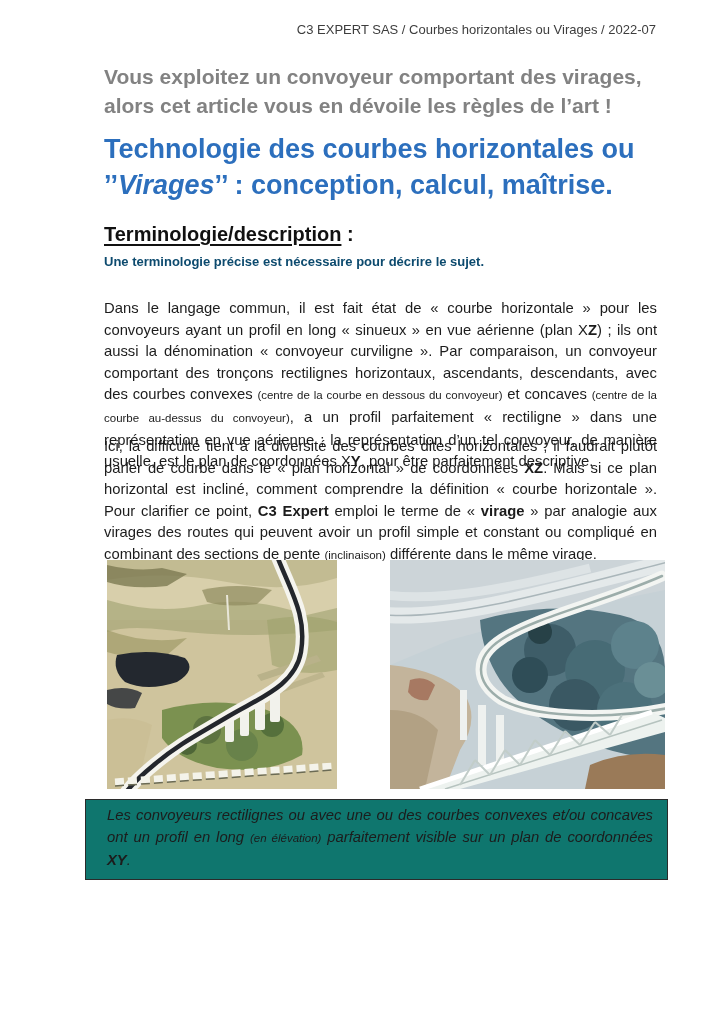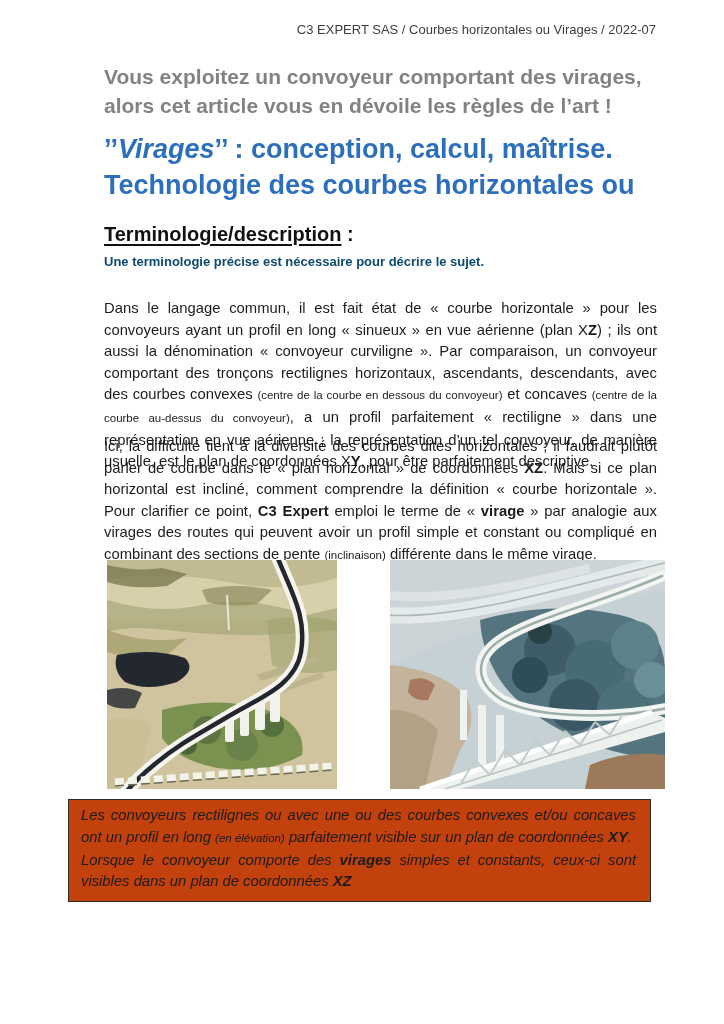--- a/index.html
+++ b/index.html
@@ -37,40 +37,40 @@
   .run-i{font-style:italic;}
   .run-bi{font-weight:700;}
   .run-s{font-size:11.5px;}
   .photo{
     top:560px;height:229px;overflow:hidden;background:#cfc6a2;
   }
   .photo1{left:107px;width:230px;}
   .photo2{left:390px;width:275px;background:#c6d1d6;}
   .photo svg{display:block;}
   .note-box{
-    left:68px;top:799px;width:583px;box-sizing:border-box;
-    background:#c2410c;border:1.4px solid #2b2b2b;
-    padding:5px 14px 8px 12px;
+    left:85px;top:799px;width:583px;box-sizing:border-box;
+    background:#0f766e;border:1.4px solid #2b2b2b;
+    padding:5px 14px 8px 21px;
     font-style:italic;font-size:14.8px;line-height:21.8px;text-align:justify;color:#1c1c1c;
   }
   .note-box p{margin:0;}
 </style>
 </head>
 <body>
 
 <div class="abs doc-header">C3 EXPERT SAS / Courbes horizontales ou Virages / 2022-07</div>
 
 <div class="abs intro">
   <div>Vous exploitez un convoyeur comportant des virages,</div>
   <div>alors cet article vous en dévoile les règles de l’art !</div>
 </div>
 
 <div class="abs title">
+  <div>Technologie des courbes horizontales ou</div>
   <div><span class="run-n">’’</span><span class="run-i">Virages</span><span class="run-n">’’ : conception, calcul, maîtrise.</span></div>
-  <div>Technologie des courbes horizontales ou</div>
 </div>
 
 <div class="abs section-heading">
   <span class="u">Terminologie/description</span><span> :</span>
 </div>
 
 <div class="abs section-sub">Une terminologie précise est nécessaire pour décrire le sujet.</div>
 
 <div class="abs body-par par1"><span class="run-n">Dans le langage commun, il est fait état de « courbe horizontale » pour les convoyeurs ayant un profil en long « sinueux » en vue aérienne (plan X</span><span class="run-b">Z</span><span class="run-n">) ; ils ont aussi la dénomination « convoyeur curviligne ». Par comparaison, un convoyeur comportant des tronçons rectilignes horizontaux, ascendants, descendants, avec des courbes convexes </span><span class="run-s">(centre de la courbe en dessous du convoyeur)</span><span class="run-n"> et concaves </span><span class="run-s">(centre de la courbe au-dessus du convoyeur)</span><span class="run-n">, a un profil parfaitement « rectiligne » dans une représentation en vue aérienne ; la représentation d’un tel convoyeur, de manière usuelle, est le plan de coordonnées X</span><span class="run-b">Y</span><span class="run-n">, pour être parfaitement descriptive.</span></div>
 
@@ -161,14 +161,13 @@
       <line x1="115" y1="190" x2="130" y2="205"></line>
       <line x1="145" y1="180" x2="160" y2="195"></line>
       <line x1="175" y1="171" x2="190" y2="185"></line>
       <line x1="205" y1="162" x2="220" y2="175"></line>
     </g>
   </svg>
 </div>
 
 <div class="abs note-box">
   <p><span class="run-n">Les convoyeurs rectilignes ou avec une ou des courbes convexes et/ou concaves ont un profil en long </span><span class="run-s">(en élévation)</span><span class="run-n"> parfaitement visible sur un plan de coordonnées </span><span class="run-b">XY</span><span class="run-n">.</span></p>
-  <p><span class="run-n">Lorsque le convoyeur comporte des </span><span class="run-b">virages</span><span class="run-n"> simples et constants, ceux-ci sont visibles dans un plan de coordonnées </span><span class="run-b">XZ</span></p>
 </div>
 
 </body></html>

